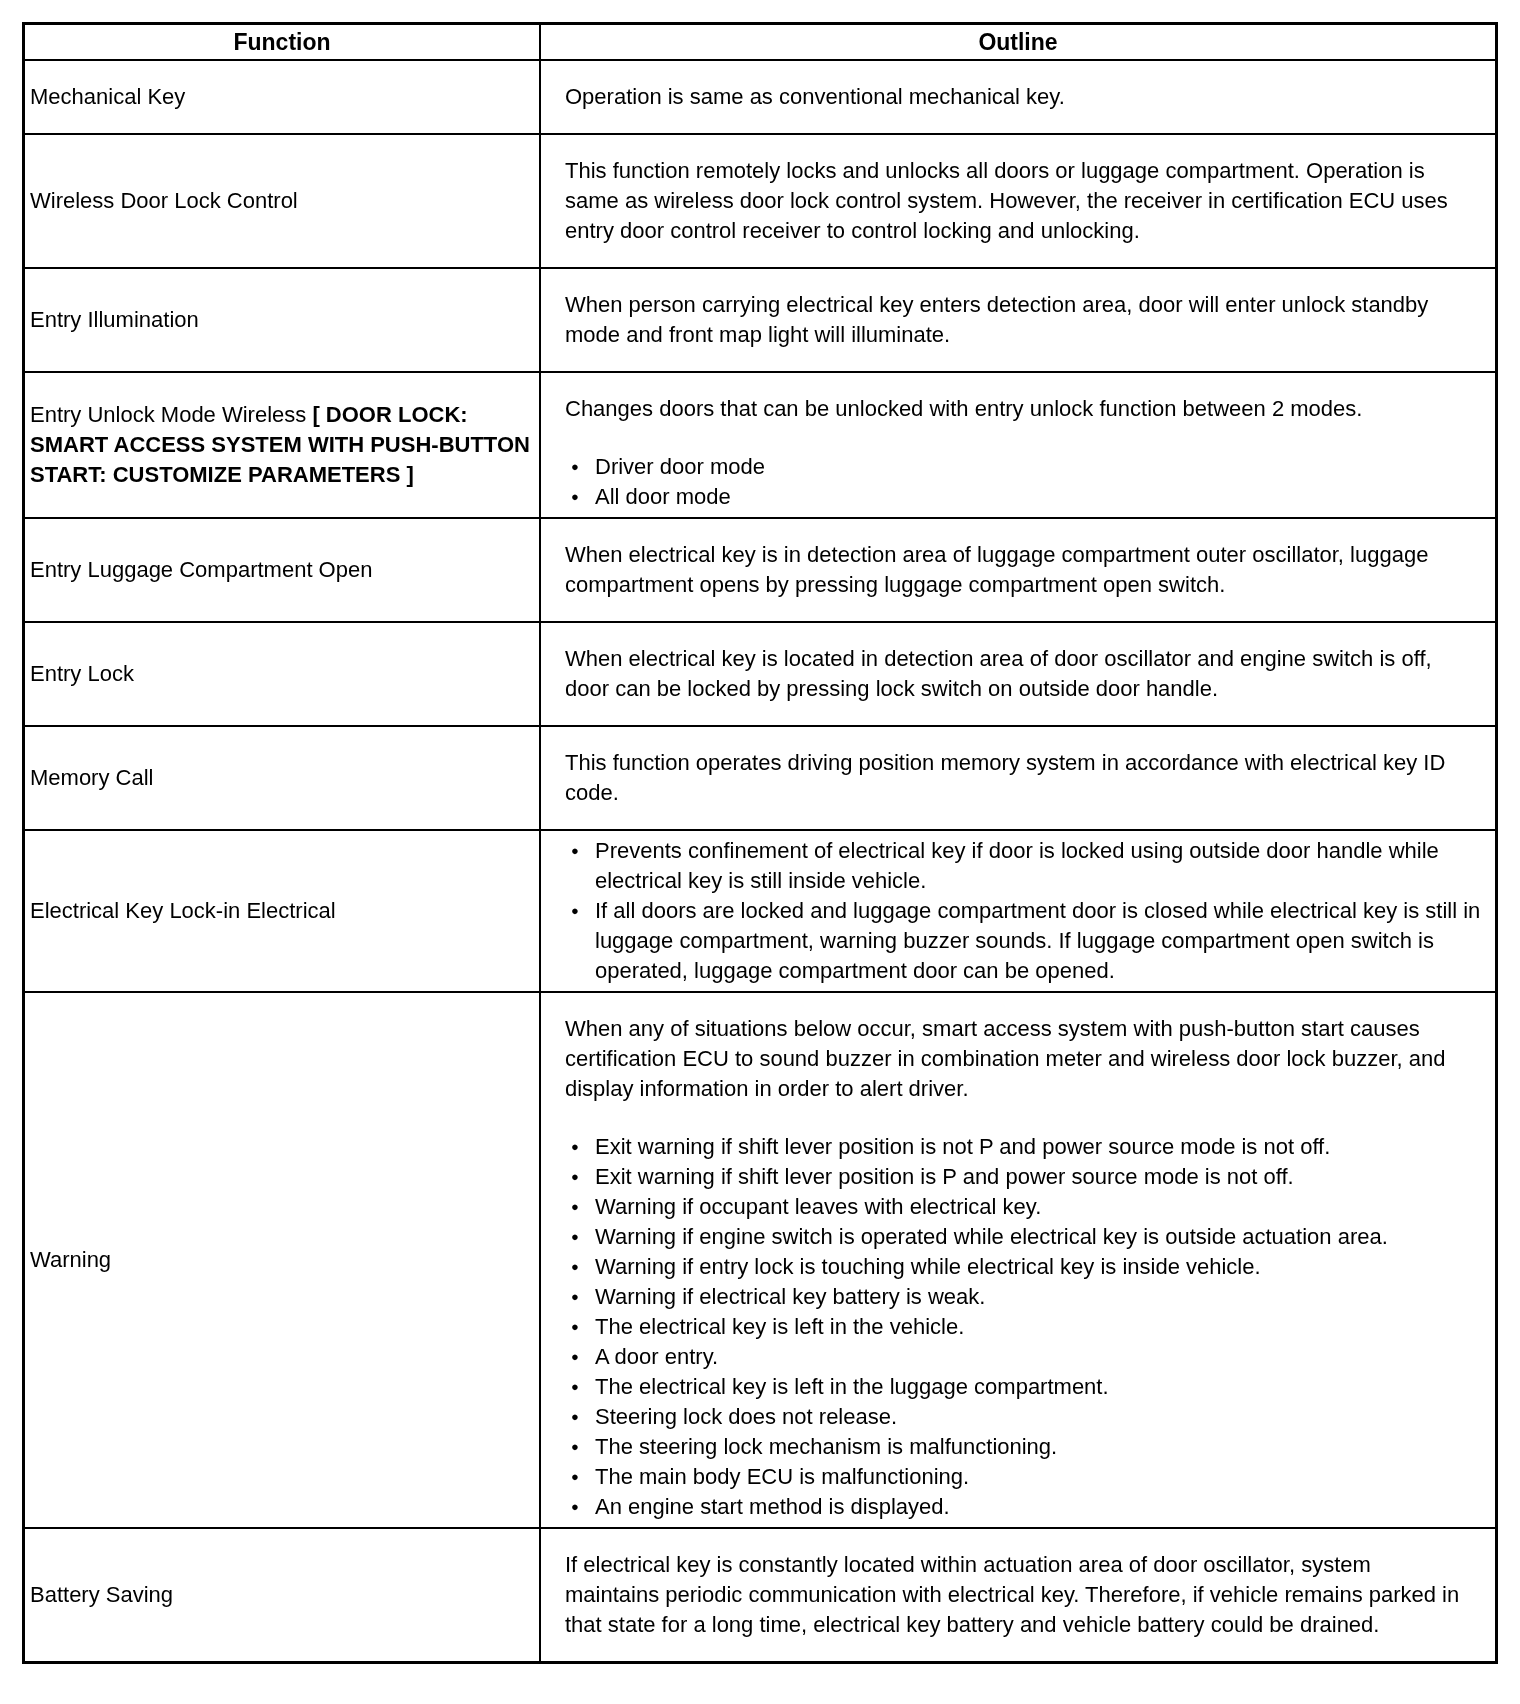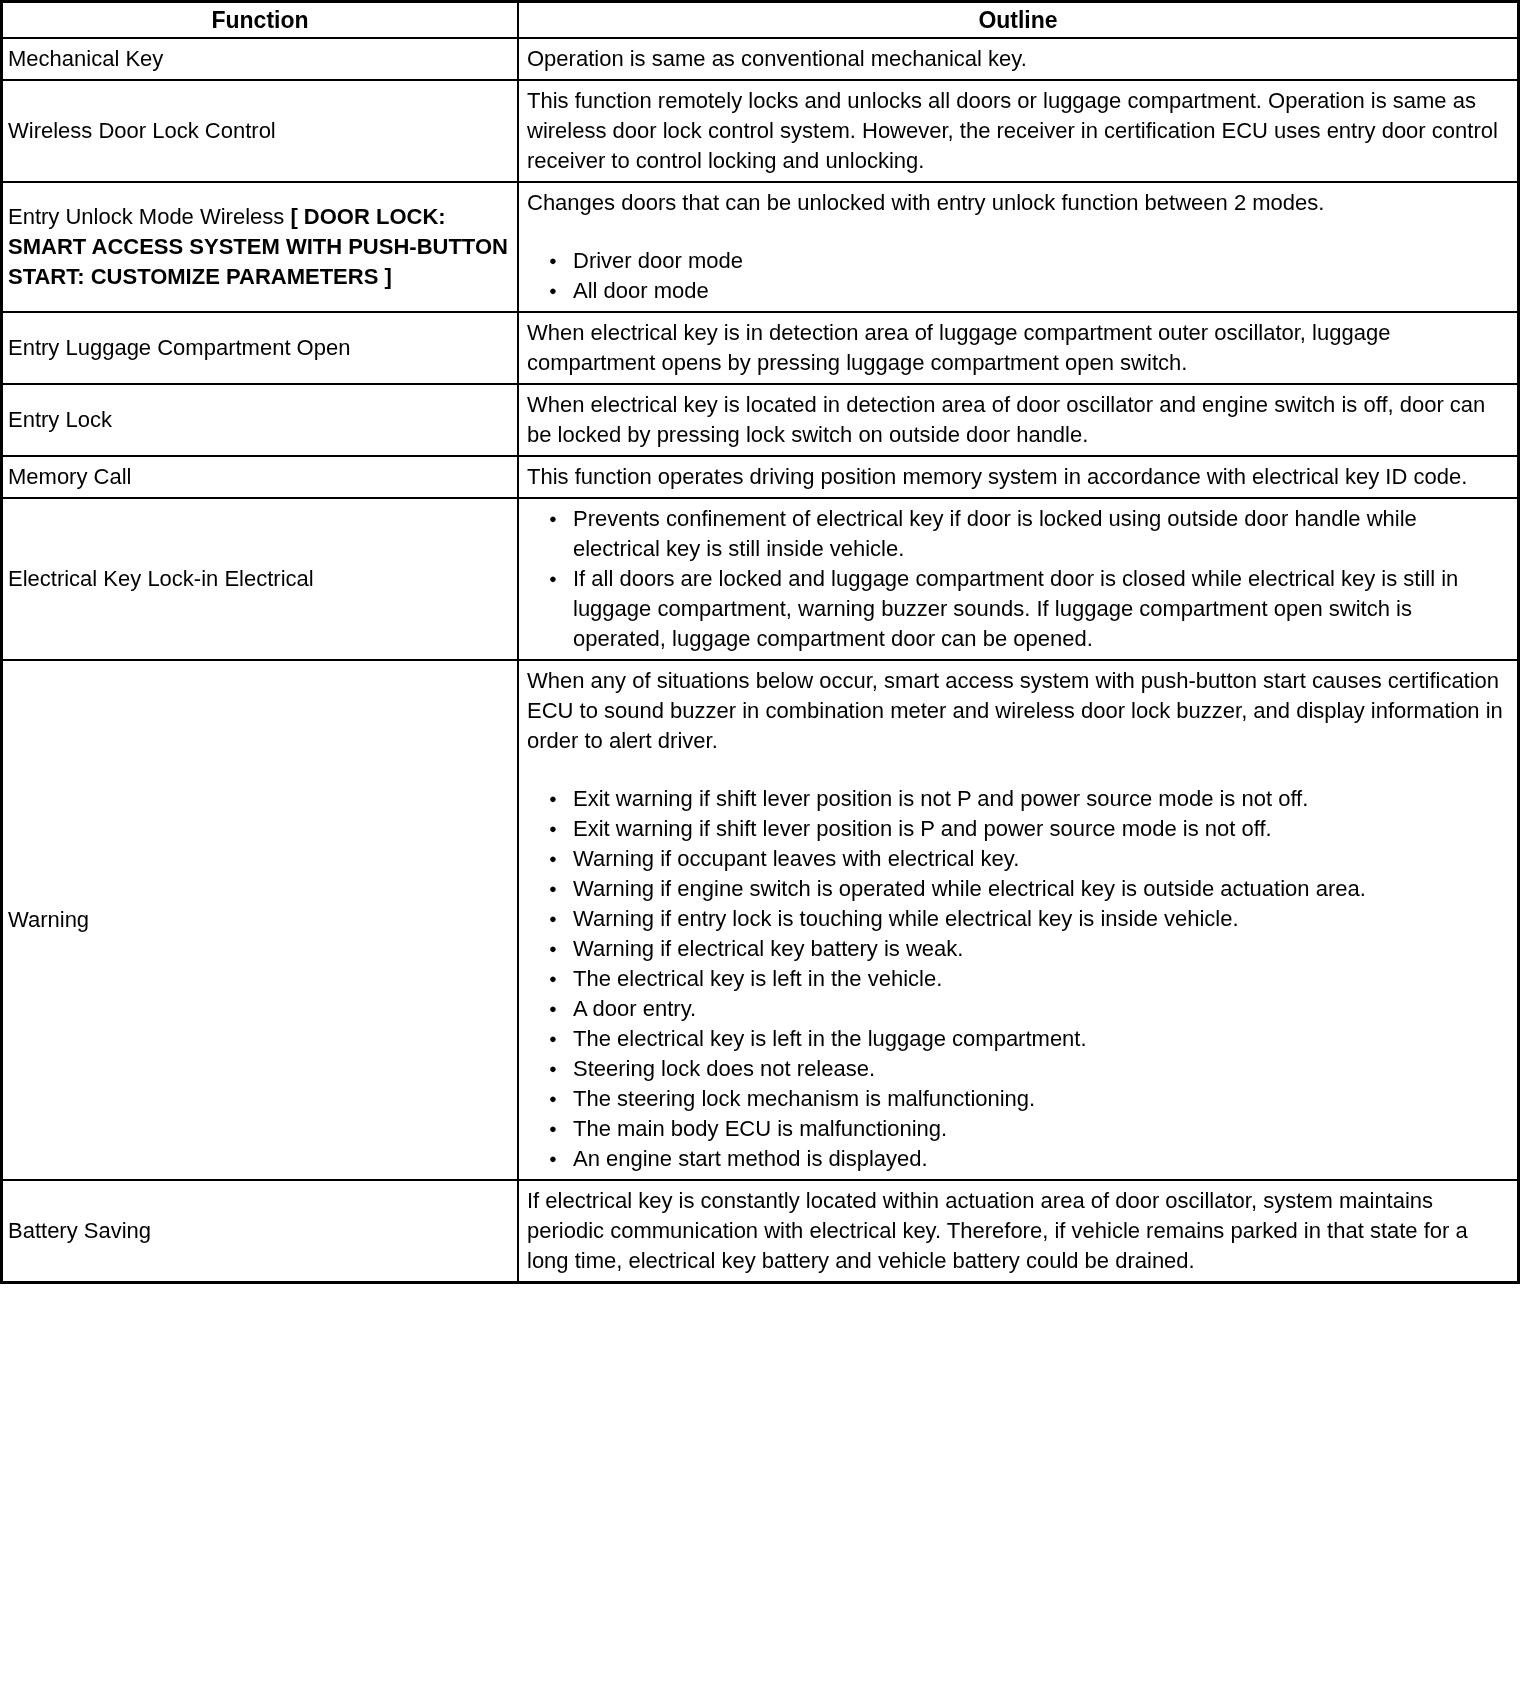--- a/index.html
+++ b/index.html
@@ -10,21 +10,21 @@
   body {
     font-family: "Liberation Sans", sans-serif;
     color: #000000;
     font-size: 22px;
     line-height: 30px;
   }
   .page {
     width: 1520px;
     min-height: 1704px;
     box-sizing: border-box;
-    padding: 0;
+    padding: 22px;
     background: #ffffff;
   }
   table.spec-table {
     border-collapse: collapse;
     width: 100%;
     border: 3px solid #000000;
     table-layout: fixed;
   }
   table.spec-table th,
   table.spec-table td {
@@ -41,21 +41,21 @@
   td.function-cell {
     width: 506px;
     vertical-align: middle;
     padding: 4px 6px 4px 5px;
   }
   td.outline-cell {
     vertical-align: middle;
     padding: 5px 10px 5px 8px;
   }
   p.outline-text {
-    margin: 0;
+    margin: 16px;
     line-height: 30px;
   }
   p.outline-text + ul.bullet-list {
     margin-top: 28px;
   }
   ul.bullet-list {
     list-style: none;
     margin: 0;
     padding: 0;
   }
@@ -94,20 +94,26 @@
             <p class="outline-text">Operation is same as conventional mechanical key.</p>
           </td>
         </tr>
         <tr>
           <td class="function-cell"><span>Wireless Door Lock Control</span></td>
           <td class="outline-cell">
             <p class="outline-text">This function remotely locks and unlocks all doors or luggage compartment. Operation is same as wireless door lock control system. However, the receiver in certification ECU uses entry door control receiver to control locking and unlocking.</p>
           </td>
         </tr>
         <tr>
+          <td class="function-cell"><span>Entry Illumination</span></td>
+          <td class="outline-cell">
+            <p class="outline-text">When person carrying electrical key enters detection area, door will enter unlock standby mode and front map light will illuminate.</p>
+          </td>
+        </tr>
+        <tr>
           <td class="function-cell"><span>Entry Unlock Mode Wireless </span><span class="bold">[ DOOR LOCK: SMART ACCESS SYSTEM WITH PUSH-BUTTON START: CUSTOMIZE PARAMETERS ]</span></td>
           <td class="outline-cell">
             <p class="outline-text">Changes doors that can be unlocked with entry unlock function between 2 modes.</p>
             <ul class="bullet-list">
               <li>
                 <span class="bullet">●</span>
                 <span class="bullet-text">Driver door mode</span>
               </li>
               <li>
                 <span class="bullet">●</span>

